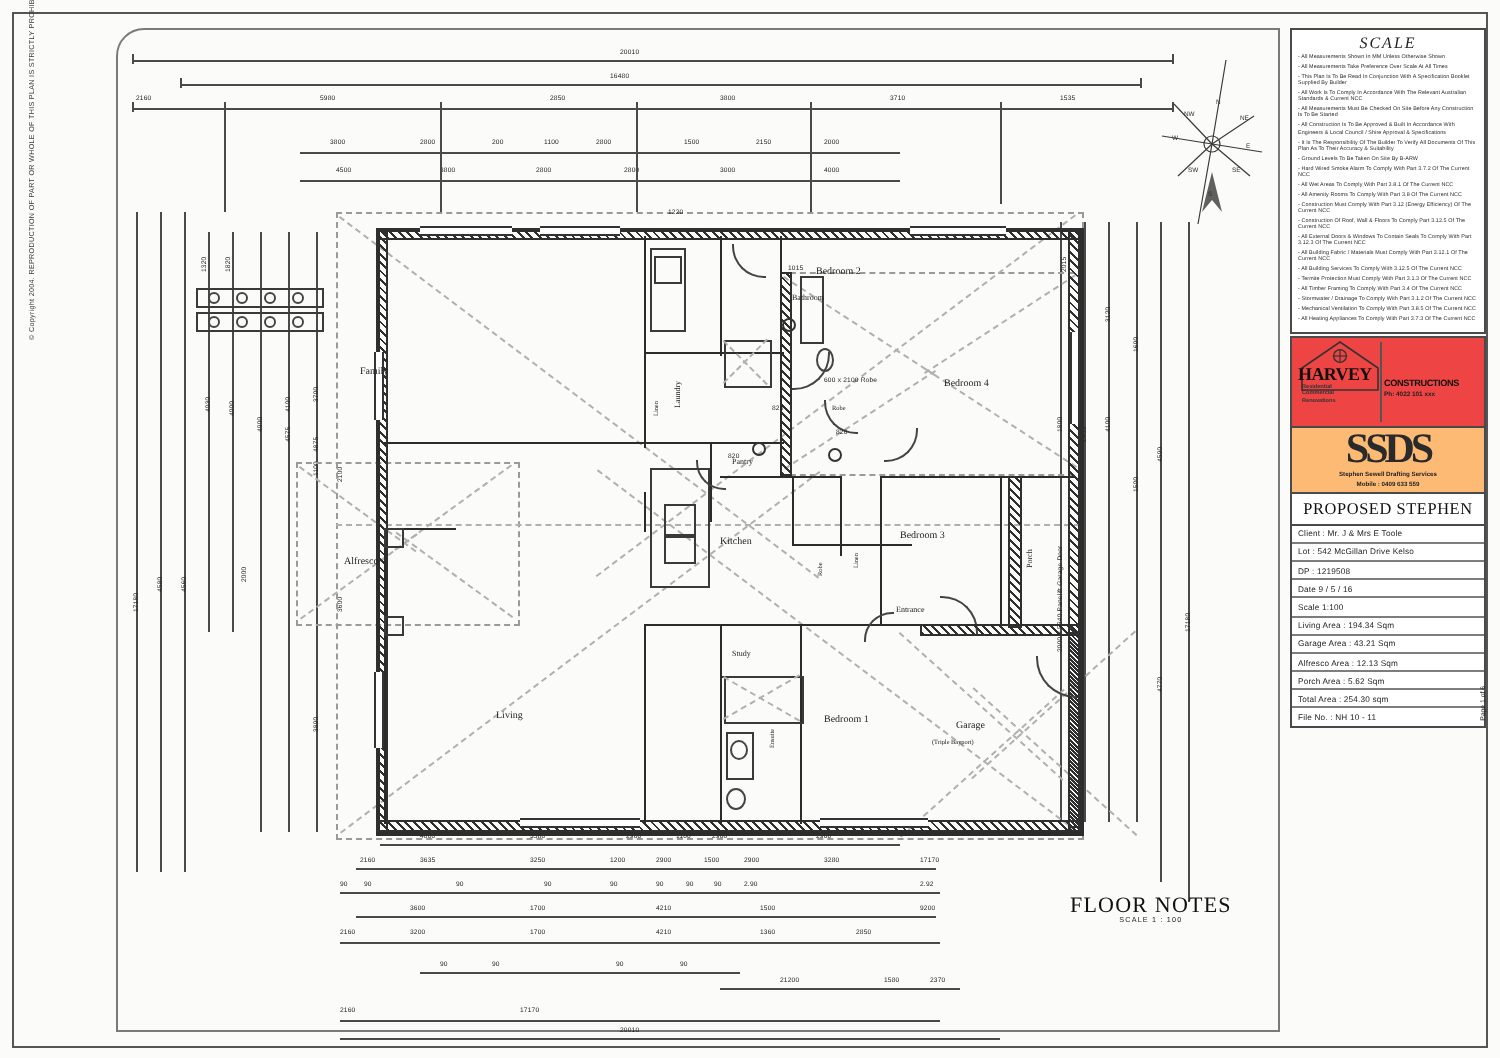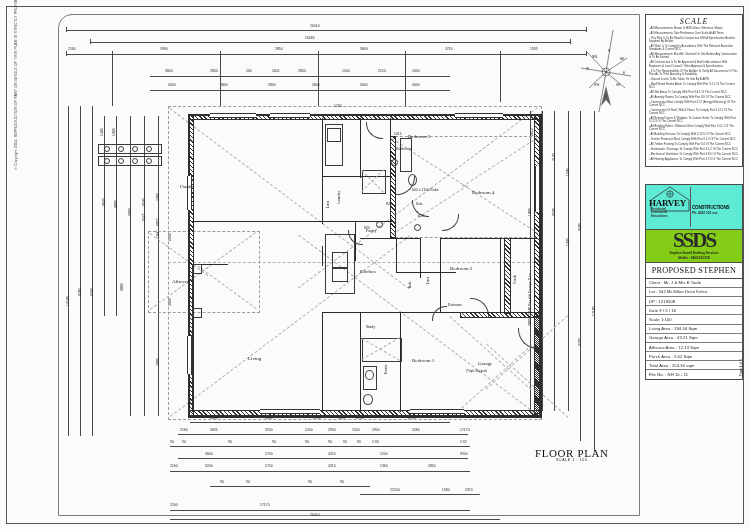--- a/index.html
+++ b/index.html
@@ -48,31 +48,31 @@
 
   
   .rcol{position:absolute;left:645px;top:14px;width:98px;}
   .notes-box{border:1px solid #4a4a4a;background:#fff;padding:2px 3px 3px 3px;}
   .notes-title{text-align:center;font-family:"Liberation Serif",serif;
                font-size:8px;letter-spacing:1px;font-style:italic;color:#222;
                border-bottom:0;padding-bottom:1px;}
   .note{font-size:2.7px;line-height:1.22;color:#2a2a2a;margin-bottom:1.6px;
         letter-spacing:.05px;}
 
-  .logo-box{margin-top:17px;border:1px solid #4a4a4a;background:#5eead4;height:44px;position:relative;}
+  .logo-box{margin-top:1px;border:1px solid #4a4a4a;background:#ef4444;height:44px;position:relative;}
   .house-ic{position:absolute;left:4px;top:1px;width:40px;height:26px;}
   .harvey{position:absolute;left:3px;top:13px;font-family:"Liberation Serif",serif;
           font-weight:bold;font-size:9px;letter-spacing:-.3px;color:#111;}
   .harvey-sub{position:absolute;left:5px;top:23px;font-size:2.8px;line-height:1.25;color:#333;font-weight:bold;}
   .constructions{position:absolute;left:46px;top:20px;font-size:4.6px;font-weight:bold;
                  letter-spacing:-.2px;color:#111;}
   .phone{position:absolute;left:46px;top:26px;font-size:3.2px;font-weight:bold;color:#222;}
   .vbar{position:absolute;left:44px;top:2px;width:1px;height:40px;background:#555;}
 
-  .ssds-box{border:1px solid #4a4a4a;border-top:0;background:#84cc16;padding:1px 12px 2px;text-align:center;}
+  .ssds-box{border:1px solid #4a4a4a;border-top:0;background:#fdba74;padding:1px 12px 2px;text-align:center;}
   .ssds{font-family:"Liberation Serif",serif;font-size:21px;font-weight:bold;
         letter-spacing:-2px;color:#2a2a2a;line-height:.95;}
   .ssds-sub{font-size:3.1px;font-weight:bold;color:#222;margin-top:0px;}
   .ssds-mob{font-size:3.1px;font-weight:bold;color:#222;margin-top:1px;}
 
   .pd-box{border:1px solid #4a4a4a;border-top:0;background:#fff;padding:3px 0;text-align:center;}
   .pd{font-family:"Liberation Serif",serif;font-size:8.2px;letter-spacing:.3px;color:#111;}
 
   .info-box{border:1px solid #4a4a4a;border-top:0;background:#fff;}
   .info-row{border-bottom:1px solid #7d7d7d;padding:1.6px 3px;font-size:4.1px;color:#1d1d1d;
@@ -421,21 +421,21 @@
         <text x="11" y="42">W</text>
         <text x="48" y="46">E</text>
         <text x="19" y="58">SW</text>
         <text x="41" y="58">SE</text>
         <text x="29" y="70">S</text>
       </g>
     </svg>
   </div>
 
   <div class="fp-title">
-    <div class="fp-main">FLOOR PLAN</div>
+    <div class="fp-main">FLOOR NOTES</div>
     <div class="fp-scale">SCALE 1 : 100</div>
   </div>
 
   <div class="rcol">
 
     <div class="notes-box">
       <div class="notes-title">SCALE</div>
       <div id="notes-list">
           <div class="note">- All Measurements Shown In MM Unless Otherwise Shown</div>
           <div class="note">- All Measurements Take Preference Over Scale At All Times</div>

